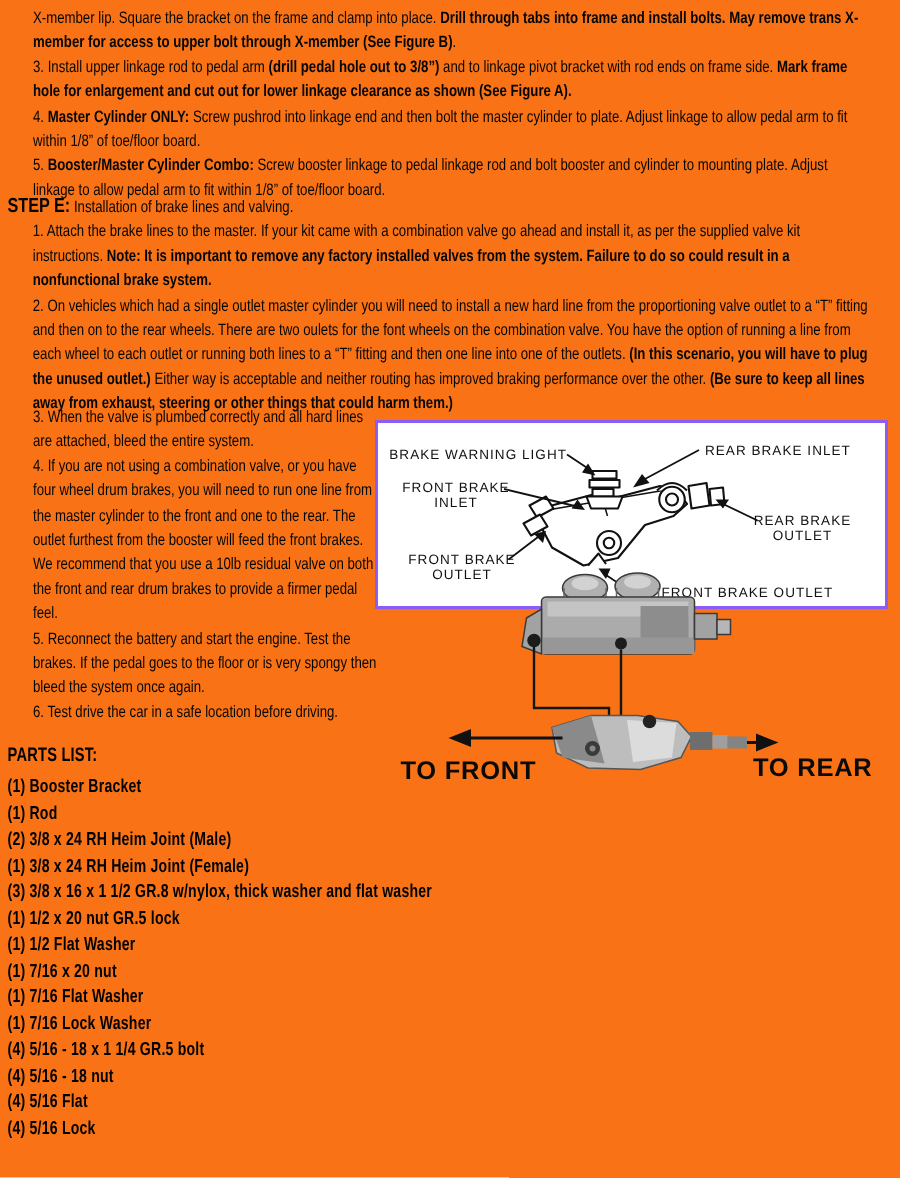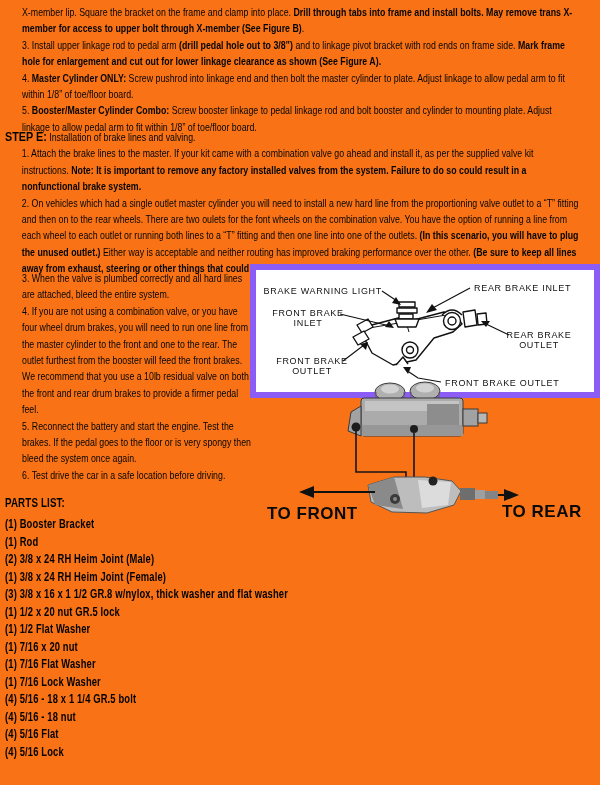--- a/index.html
+++ b/index.html
@@ -16,22 +16,22 @@
   .bodytext b { font-weight:800; }
   #intro   { left:22px; top:4px;   width:695px; }
   #stepe   { left:5px;  top:129px; width:718px; }
   #stepe .indent { padding-left:21px; }
   .stepe-heading b { font-size:13.5px; font-weight:800; }
   #leftcol { left:22px; top:270px; width:290px; }
   #parts   { left:5px;  top:494px; width:700px; font-weight:800; }
   .parts-heading { font-size:13px; line-height:18px; margin-bottom:4px; letter-spacing:0.2px; }
   .part-item { font-size:12.5px; line-height:17.5px; letter-spacing:0.2px; }
   .diagram-box {
-    position:absolute; left:250px; top:264px; width:338px; height:122px;
-    border:6px solid #8b5cf6; background:#fff;
+    position:absolute; left:250px; top:280px; width:338px; height:122px;
+    border:2px solid #8b5cf6; background:#fff;
   }
   #diagram2 { position:absolute; left:255px; top:378px; width:345px; height:150px; }
   svg text.lbl {
     font-family:"Liberation Sans","DejaVu Sans",sans-serif;
     font-size:9px; letter-spacing:0.7px; fill:#111; font-weight:500;
   }
   svg text.bigdir {
     font-family:"Liberation Sans","DejaVu Sans",sans-serif;
     font-size:17px; font-weight:800; letter-spacing:0.5px; fill:#0a0a0a;
   }

